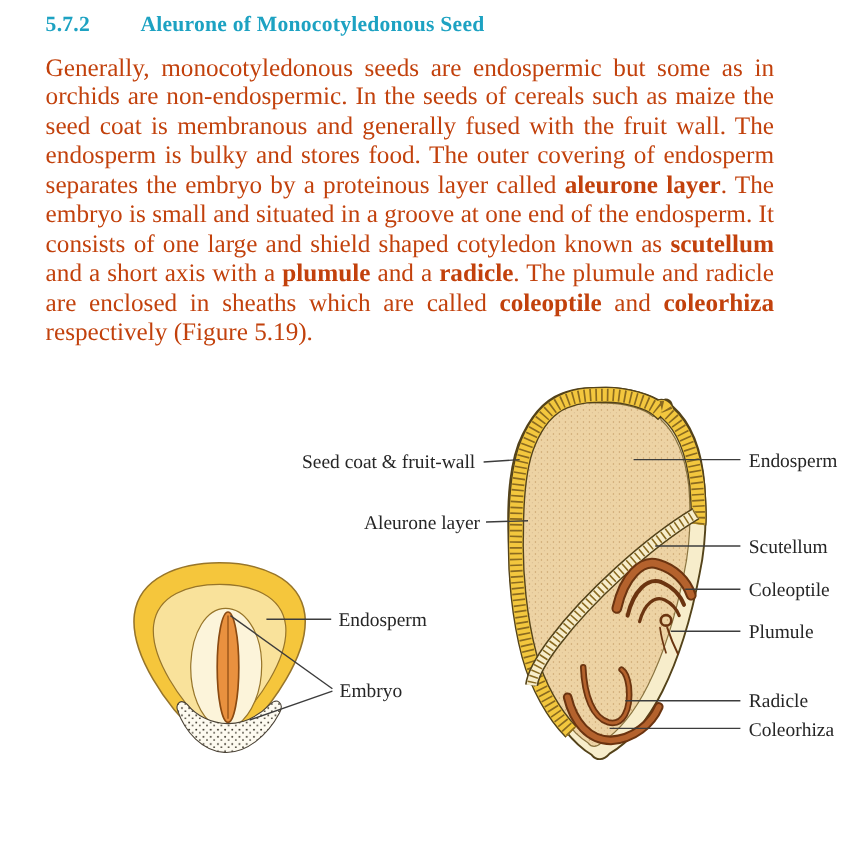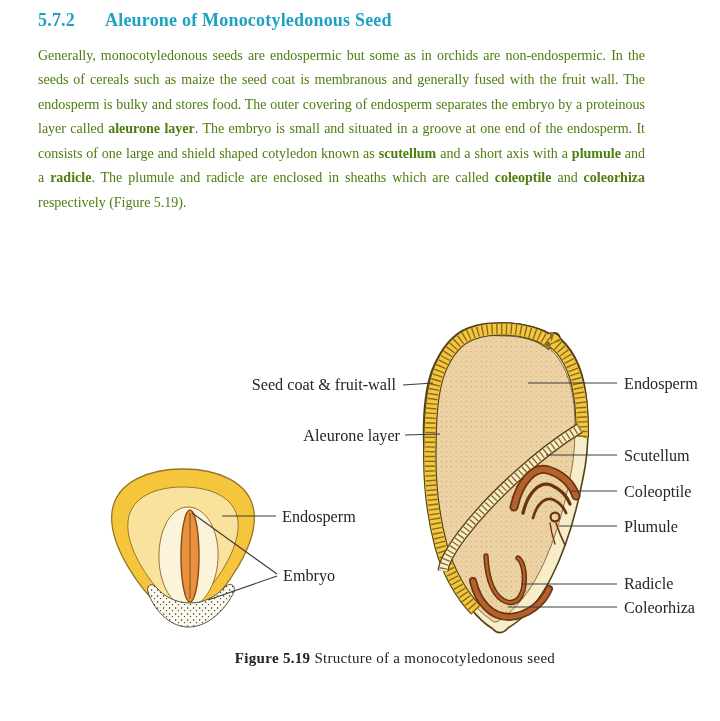--- a/index.html
+++ b/index.html
@@ -1,22 +1,22 @@
 <!DOCTYPE html>
 <html style="--heading-color: #1DA2C2; --seed-coat-yellow: #F3C73E; --hatch-rung: #8A6A20; --endosperm-tan: #EDD3A4; --speckle: #C8A26A; --cream: #F7EDCB; --outline-dark: #54431A; --embryo-brown: #B4622D; --embryo-brown-dark: #6B3410; --small-outer: #F5C63C; --small-mid: #F9E29B; --small-inner: #FCF4DA; --small-embryo-orange: #E9913F; --leader-line: #3C3C3C; --text-dark: #262626;"><head>
 <meta charset="utf-8">
 <style>
   html,body{margin:0;padding:0;background:#ffffff;}
   .page{position:relative;width:720px;height:721px;background:#ffffff;overflow:hidden;
         font-family:"Liberation Serif", serif;}
   .heading{position:absolute;left:38px;top:10px;margin:0;font-size:18px;font-weight:700;
            color:var(--heading-color,#1DA2C2);letter-spacing:.2px;white-space:nowrap;}
-  .heading .num{margin-right:30px;}
+  .heading .num{margin-right:42px;}
   .body-text{position:absolute;left:38px;top:44px;width:607px;margin:0;
-             font-size:14px;line-height:24.45px;color:#4d7c0f;text-align:justify;}
+             font-size:21px;line-height:24.45px;color:#c2410c;text-align:justify;}
   .body-text b{font-weight:700;}
   .caption{position:absolute;left:70px;top:650px;width:650px;text-align:center;
            font-size:15px;letter-spacing:.3px;color:#222;}
   .fig{position:absolute;left:0;top:0;width:720px;height:721px;}
 
   
   .lbl{font-family:"Liberation Serif",serif;font-size:16.2px;fill:var(--text-dark,#262626);}
   .ldr{stroke:var(--leader-line,#3c3c3c);stroke-width:1.15;fill:none;}
   .outline{fill:var(--cream,#F7EDCB);stroke:var(--outline-dark,#54431A);stroke-width:1.6;}
   .stip{fill:url(#stipple);stroke:#8a7440;stroke-width:1;}
@@ -169,15 +169,14 @@
       <text class="lbl" x="624" y="461">Scutellum</text>
       <text class="lbl" x="624" y="497">Coleoptile</text>
       <text class="lbl" x="624" y="532">Plumule</text>
       <text class="lbl" x="624" y="589">Radicle</text>
       <text class="lbl" x="624" y="613">Coleorhiza</text>
       <text class="lbl" x="282" y="522">Endosperm</text>
       <text class="lbl" x="283" y="581">Embryo</text>
     </g>
   </svg>
 
-  <div class="caption"><b>Figure 5.19</b><span> Structure of a monocotyledonous seed</span></div>
 
 </div>
 
 </body></html>

